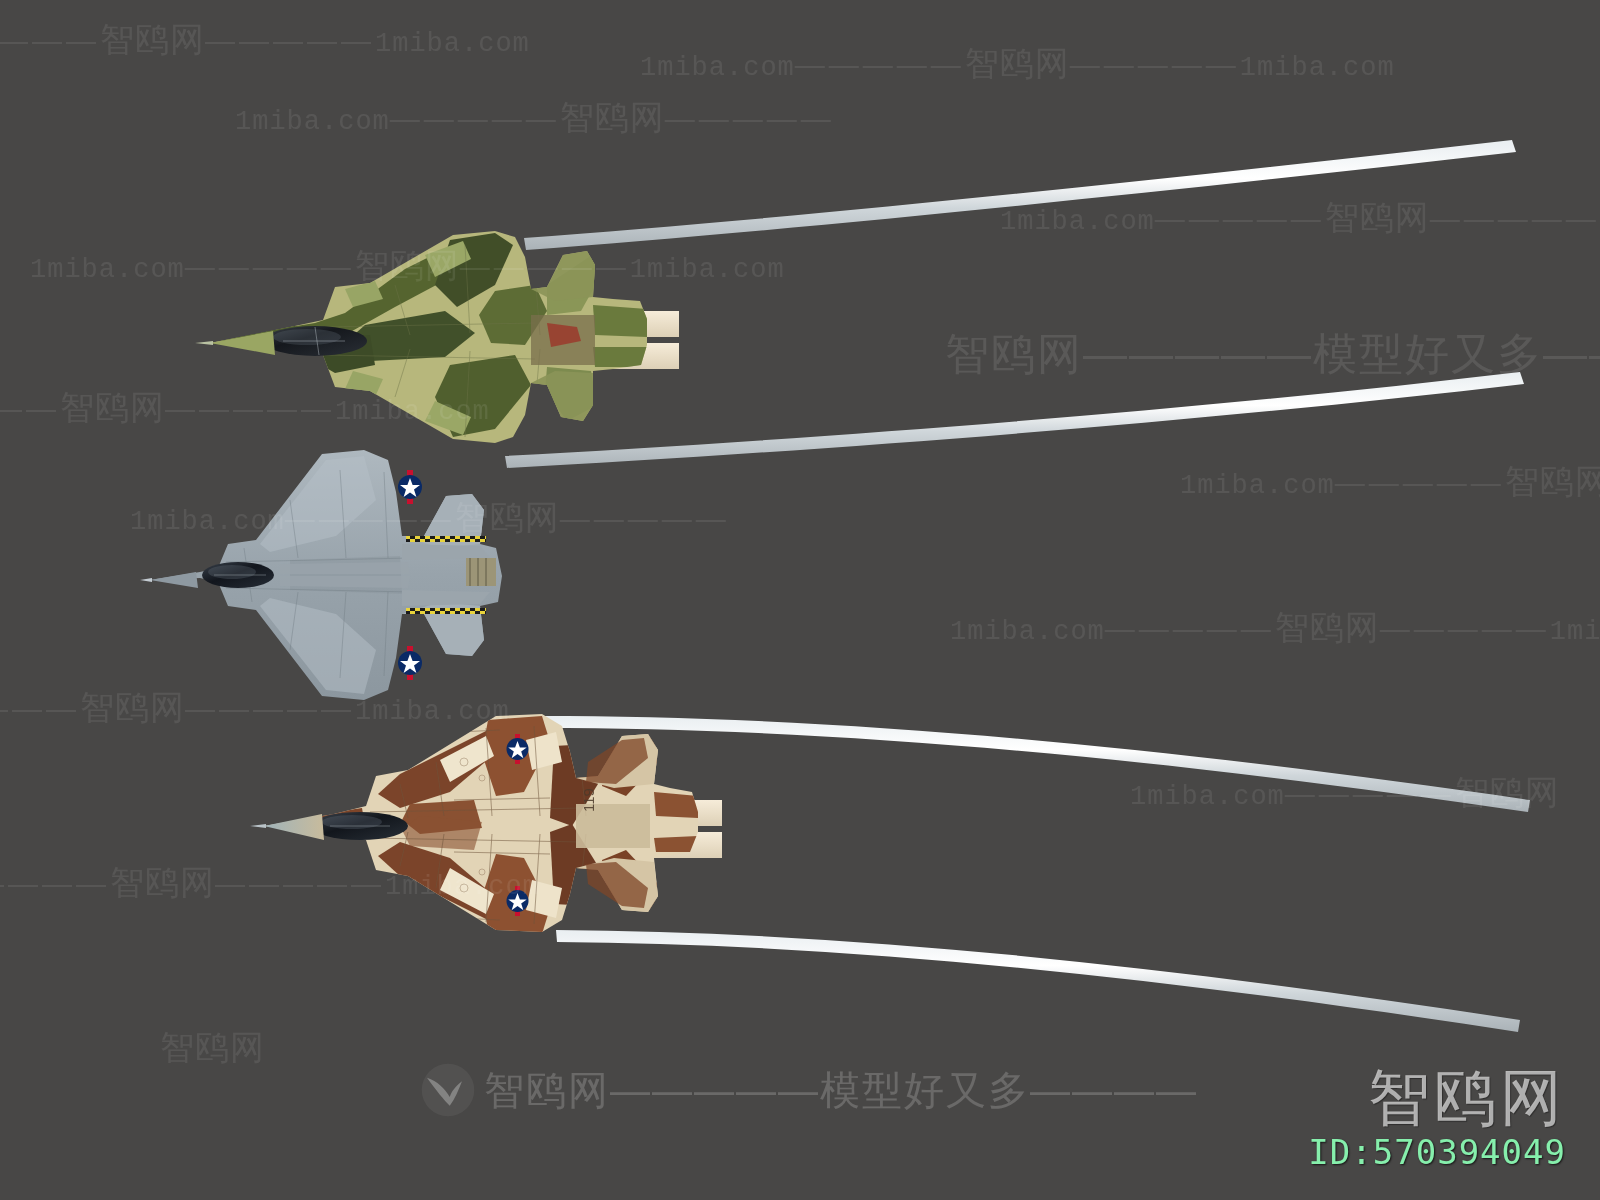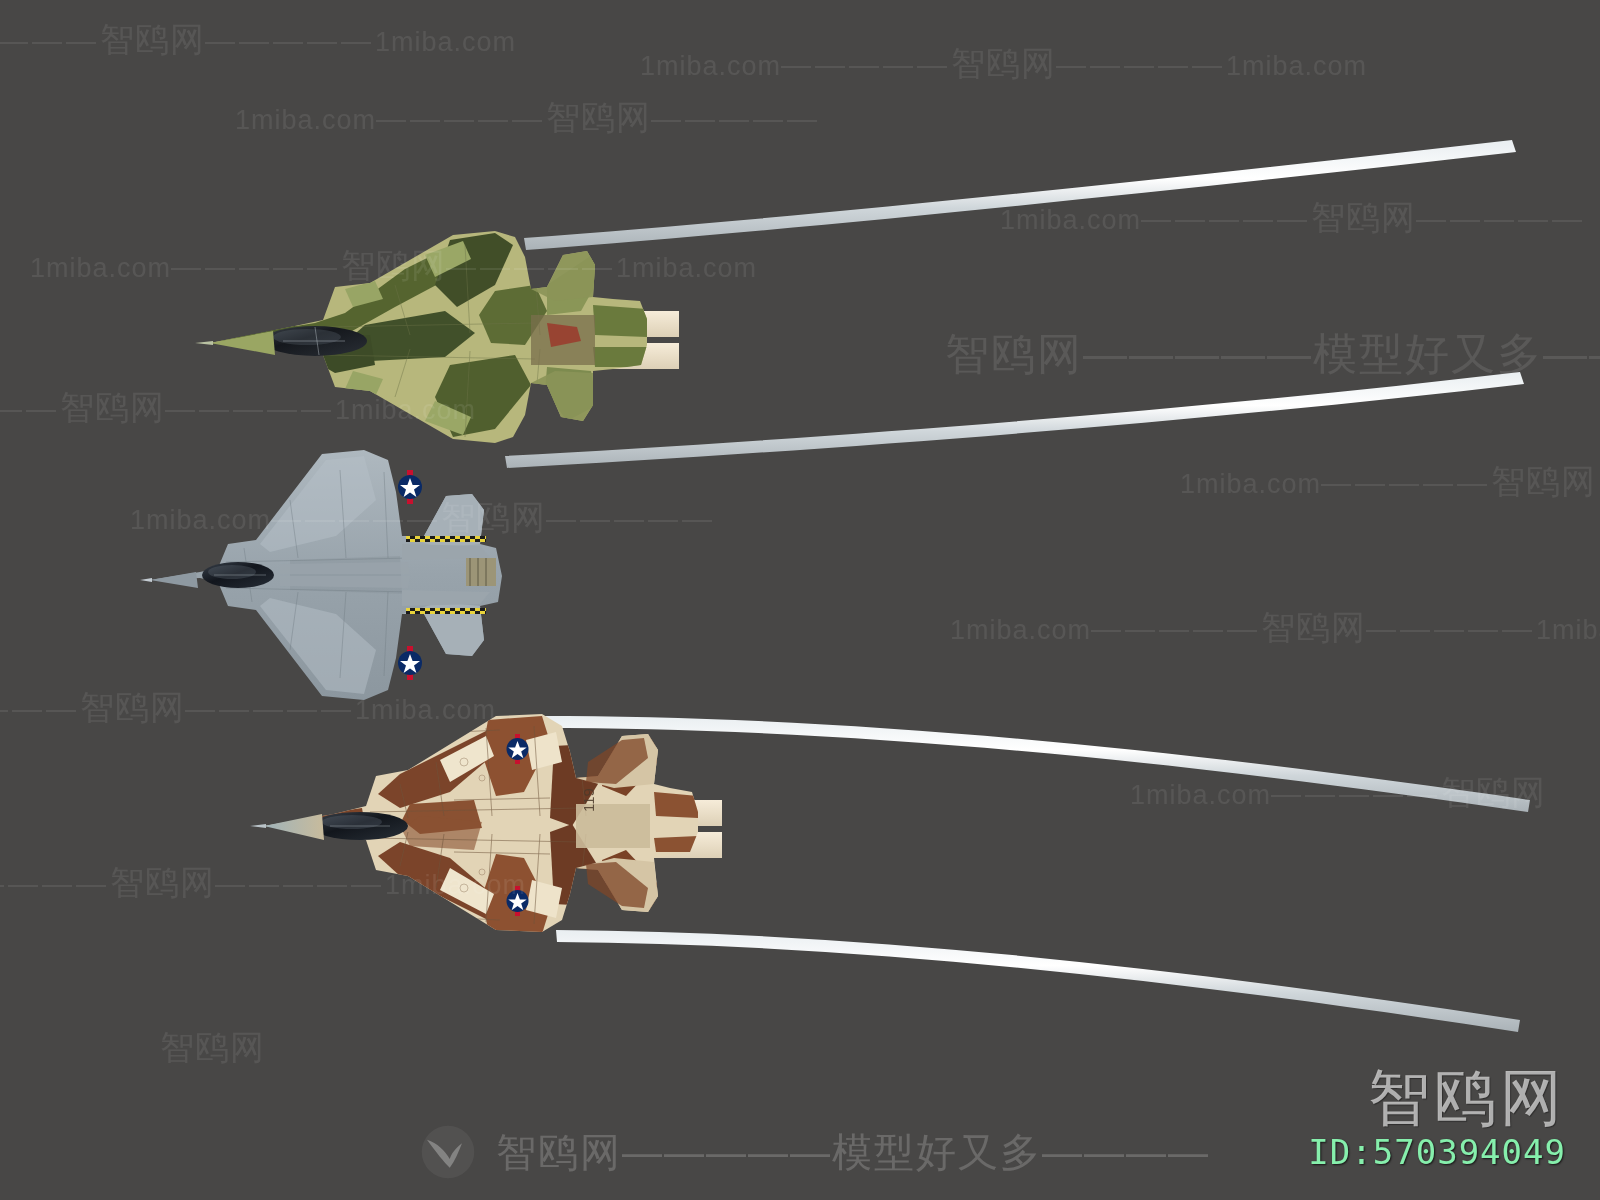--- a/index.html
+++ b/index.html
@@ -28,42 +28,42 @@
   .wm-row {
     position: absolute;
     white-space: nowrap;
     color: rgba(255,255,255,0.085);
     font-size: 30px;
     letter-spacing: 1px;
     font-family: "Liberation Sans", sans-serif;
     line-height: 1;
   }
   .wm-row .cn { font-size: 34px; }
-  .wm-row .en { font-size: 27px; }
+  .wm-row .en { font-size: 27px; font-family: Liberation Mono, monospace; }
   .wm-row .dash { letter-spacing: 4px; }
 
   
   .wm-big {
     position: absolute;
     white-space: nowrap;
     color: rgba(255,255,255,0.10);
     font-size: 44px;
     letter-spacing: 2px;
     z-index: 41;
     pointer-events: none;
   }
 
   
   #brand-bottom {
     position: absolute;
     left: 420px;
-    top: 1124px;
+    top: 1062px;
     display: flex;
     align-items: center;
-    gap: 20px;
+    gap: 8px;
     z-index: 45;
     color: rgba(255,255,255,0.19);
     font-size: 40px;
     letter-spacing: 2px;
     white-space: nowrap;
   }
   #brand-bottom .gull {
     width: 56px; height: 56px;
     flex: 0 0 auto;
     opacity: .55;

